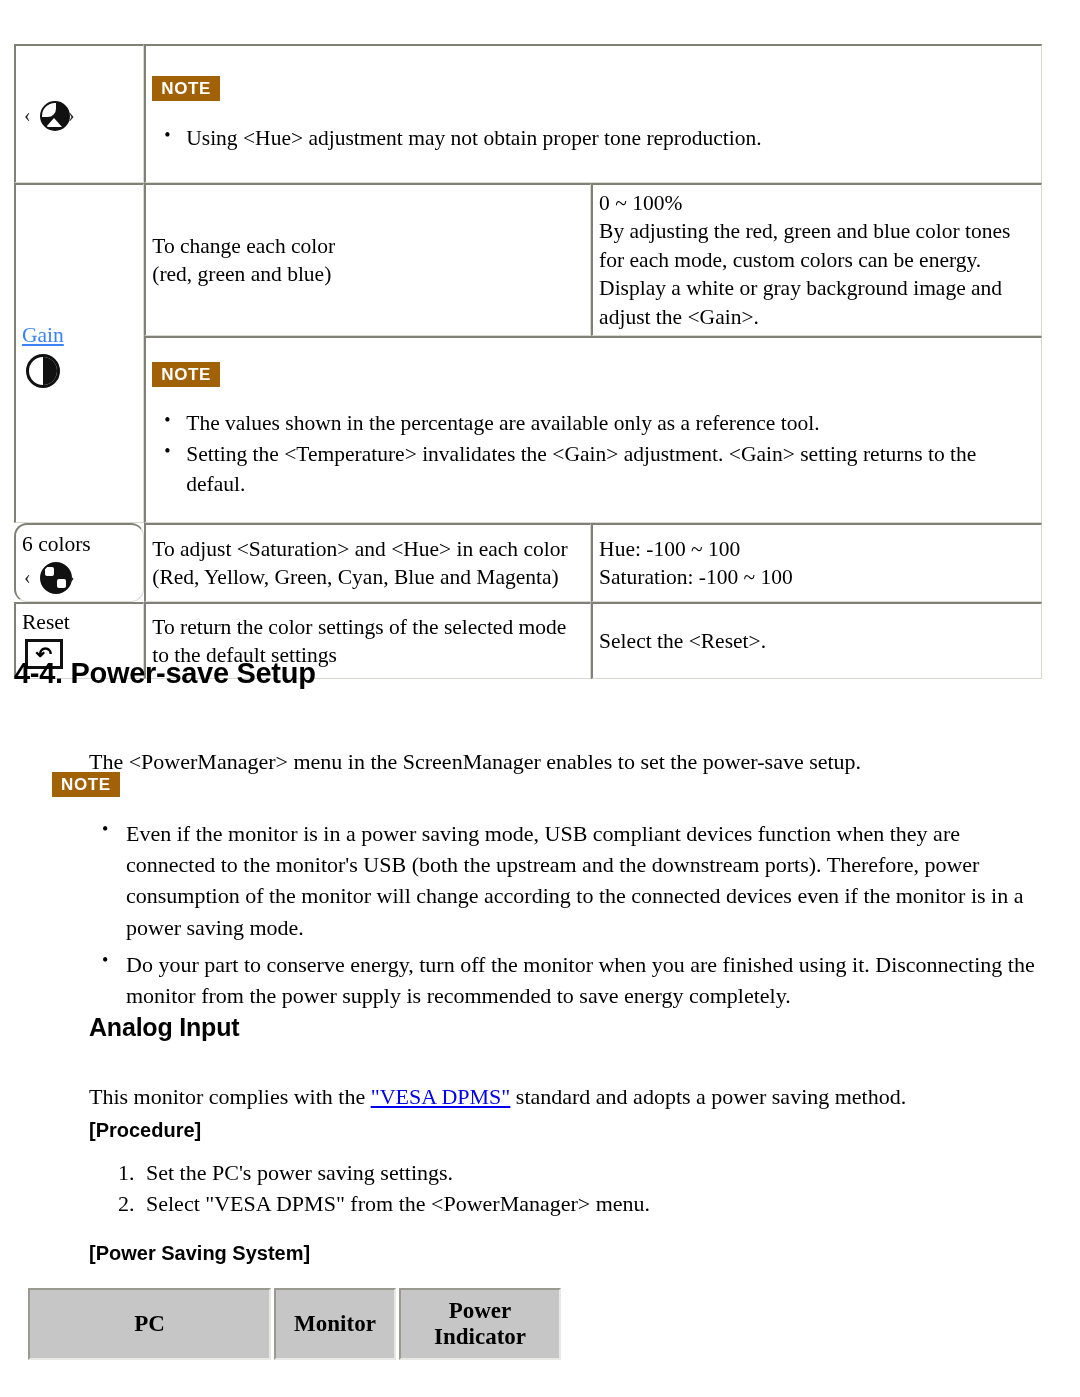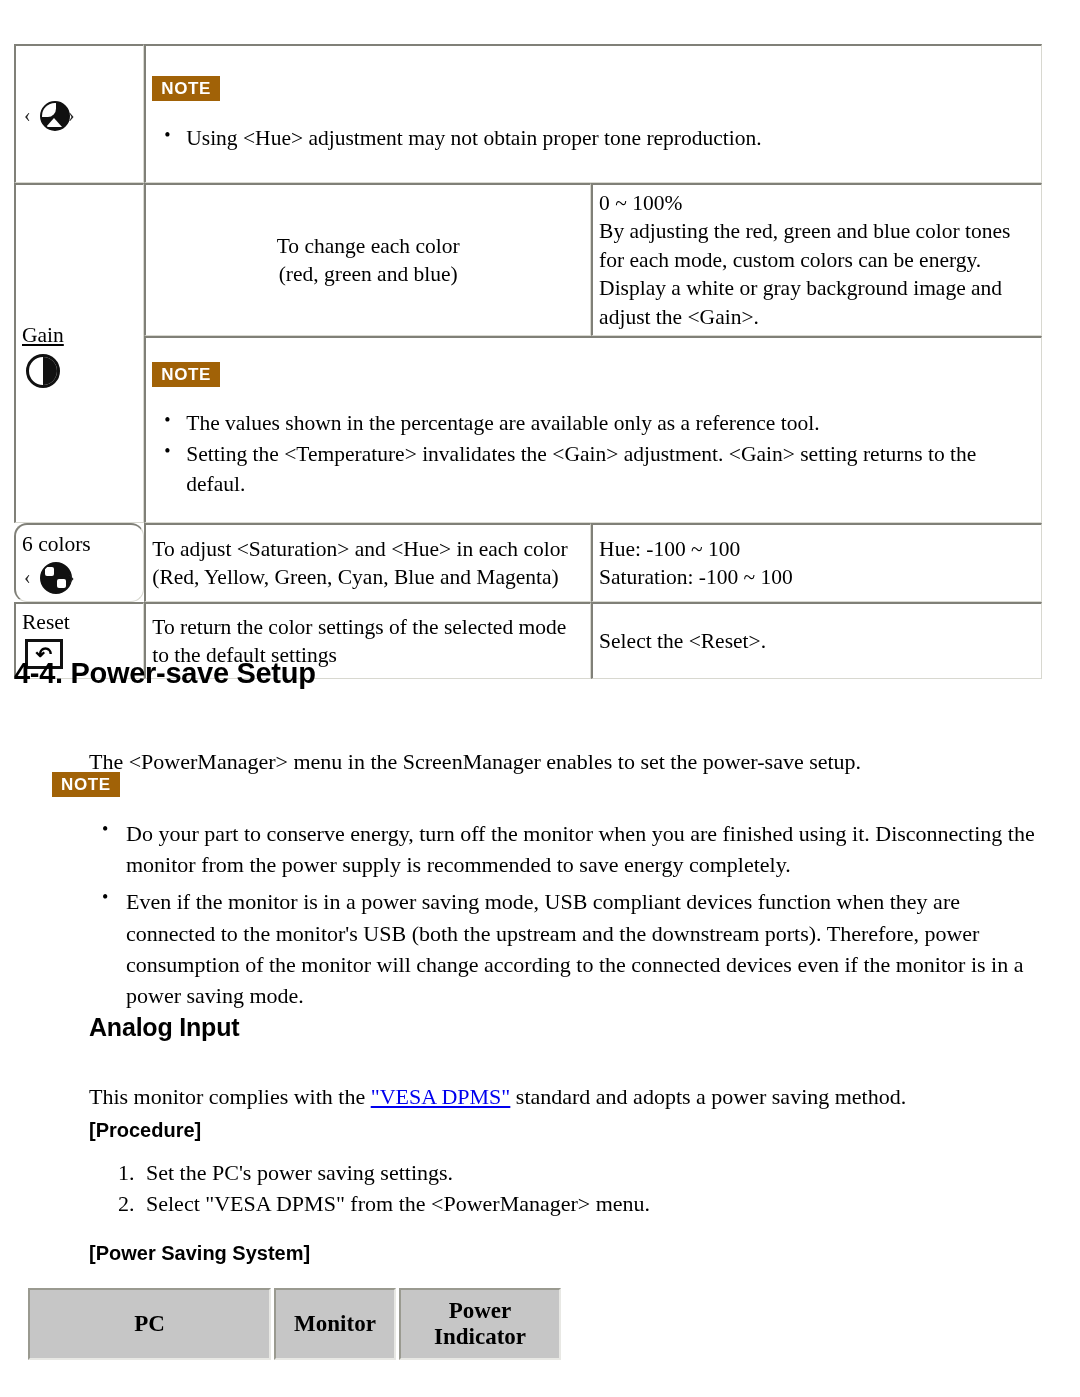--- a/index.html
+++ b/index.html
@@ -43,21 +43,21 @@
   .cell-top { vertical-align: top; }
   .cell-mid { vertical-align: middle; }
 
   
   .label-text {
     font-size: 21.5px;
     line-height: 1.25;
     white-space: nowrap;
   }
   .gain-link {
-    color: #000000;
+    color: #3b82f6;
     text-decoration: underline;
     font-size: 21.5px;
     display: inline-block;
   }
 
   
   .note-badge {
     display: inline-block;
     background: #a16207;
     color: #ffffff;
@@ -316,21 +316,21 @@
       </td>
     </tr>
 
     <tr>
       <td class="cell-mid" rowspan="2" style="height:300px;">
         <a class="gain-link" href="#">Gain</a>
         <span class="icon-wrap">
           <span class="ic-contrast"></span>
         </span>
       </td>
-      <td class="cell-mid" style="height:120px;text-align:center;">
+      <td class="cell-mid" style="height:120px;">
         <div>To change each color</div>
         <div>(red, green and blue)</div>
       </td>
       <td class="cell-top">
         <div>0 ~ 100%</div>
         <div>By adjusting the red, green and blue color tones</div>
         <div>for each mode, custom colors can be energy.</div>
         <div>Display a white or gray background image and</div>
         <div>adjust the &lt;Gain&gt;.</div>
       </td>
@@ -389,22 +389,22 @@
 
 <h2 class="section-title">4-4. Power-save Setup</h2>
 
 <p class="intro-para">The &lt;PowerManager&gt; menu in the ScreenManager enables to set the power-save setup.</p>
 
 <div class="note-badge-block">
   <span class="note-badge">NOTE</span>
 </div>
 
 <ul class="page-bullets">
+  <li>Even if the monitor is in a power saving mode, USB compliant devices function when they are connected to the monitor's USB (both the upstream and the downstream ports). Therefore, power consumption of the monitor will change according to the connected devices even if the monitor is in a power saving mode.</li>
   <li>Do your part to conserve energy, turn off the monitor when you are finished using it. Disconnecting the monitor from the power supply is recommended to save energy completely.</li>
-  <li>Even if the monitor is in a power saving mode, USB compliant devices function when they are connected to the monitor's USB (both the upstream and the downstream ports). Therefore, power consumption of the monitor will change according to the connected devices even if the monitor is in a power saving mode.</li>
 </ul>
 
 <h3 class="sub-title">Analog Input</h3>
 
 <p class="vesa-para"><span>This monitor complies with the </span><a class="vesa-link" href="#">"VESA DPMS"</a><span> standard and adopts a power saving method.</span></p>
 
 <div class="procedure-label">[Procedure]</div>
 
 <ol class="procedure-list">
   <li>Set the PC's power saving settings.</li>

